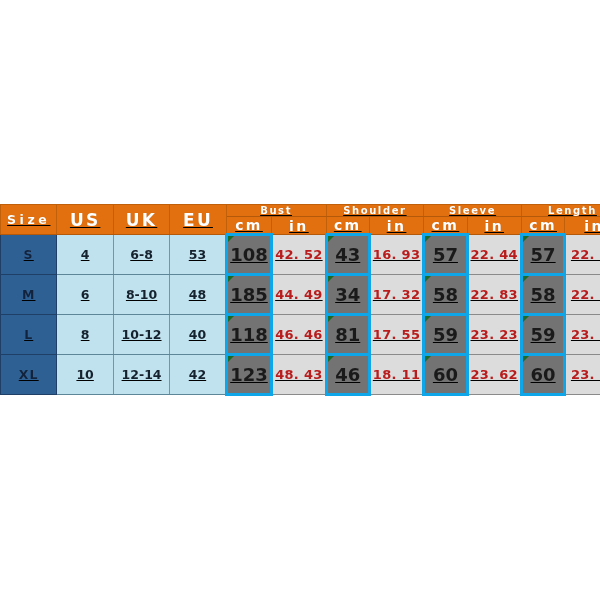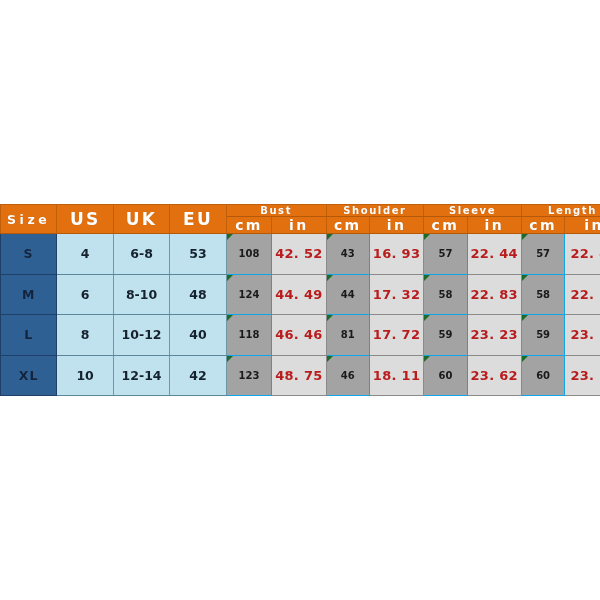--- a/index.html
+++ b/index.html
@@ -22,20 +22,21 @@
   }
 
   
   #chart-wrap {
     position: absolute;
     left: 0;
     top: 204px;
     width: 600px;
     height: 192px;
     overflow: hidden;
+    text-decoration: underline;
   }
 
   table.sizechart {
     border-collapse: collapse;
     table-layout: fixed;
     width: 624px;           
     height: 192px;
     font-family: "DejaVu Sans", sans-serif;
   }
 
@@ -89,24 +90,24 @@
   td.c-intl {             
     background: #bfe2ee;
     color: #15222e;
     font-size: 12.5px;
     border-left: 1px solid #6f97a6;
     border-right: 1px solid #6f97a6;
     border-top: 1px solid #5d8799;
     border-bottom: 1px solid #5d8799;
   }
   td.c-cm {
-    background: #a3a3a3;
+    background: #737373;
     color: #1a1a1a;
-    font-size: 10px;
-    border: 1px solid #0ea5e9;
+    font-size: 18px;
+    border: 3px solid #0ea5e9;
     position: relative;
   }
   td.c-in {
     background: #dcdcdc;
     color: #b91c1c;
     font-size: 13px;
     letter-spacing: 0.3px;
     border: 1px solid #8a8a8a;
     position: relative;
   }
@@ -182,50 +183,50 @@
             <td class="c-cm">57</td>
             <td class="c-in">22. 44</td>
             <td class="c-cm">57</td>
             <td class="c-in">22. 44</td>
           </tr>
           <tr>
             <td class="c-size">M</td>
             <td class="c-intl">6</td>
             <td class="c-intl">8-10</td>
             <td class="c-intl">48</td>
-            <td class="c-cm">124</td>
+            <td class="c-cm">185</td>
             <td class="c-in">44. 49</td>
-            <td class="c-cm">44</td>
+            <td class="c-cm">34</td>
             <td class="c-in">17. 32</td>
             <td class="c-cm">58</td>
             <td class="c-in">22. 83</td>
             <td class="c-cm">58</td>
             <td class="c-in">22. 83</td>
           </tr>
           <tr>
             <td class="c-size">L</td>
             <td class="c-intl">8</td>
             <td class="c-intl">10-12</td>
             <td class="c-intl">40</td>
             <td class="c-cm">118</td>
             <td class="c-in">46. 46</td>
             <td class="c-cm">81</td>
-            <td class="c-in">17. 72</td>
+            <td class="c-in">17. 55</td>
             <td class="c-cm">59</td>
             <td class="c-in">23. 23</td>
             <td class="c-cm">59</td>
             <td class="c-in">23. 23</td>
           </tr>
           <tr>
             <td class="c-size">XL</td>
             <td class="c-intl">10</td>
             <td class="c-intl">12-14</td>
             <td class="c-intl">42</td>
             <td class="c-cm">123</td>
-            <td class="c-in">48. 75</td>
+            <td class="c-in">48. 43</td>
             <td class="c-cm">46</td>
             <td class="c-in">18. 11</td>
             <td class="c-cm">60</td>
             <td class="c-in">23. 62</td>
             <td class="c-cm">60</td>
             <td class="c-in">23. 62</td>
           </tr>
         </tbody>
     </table>
   </div>

